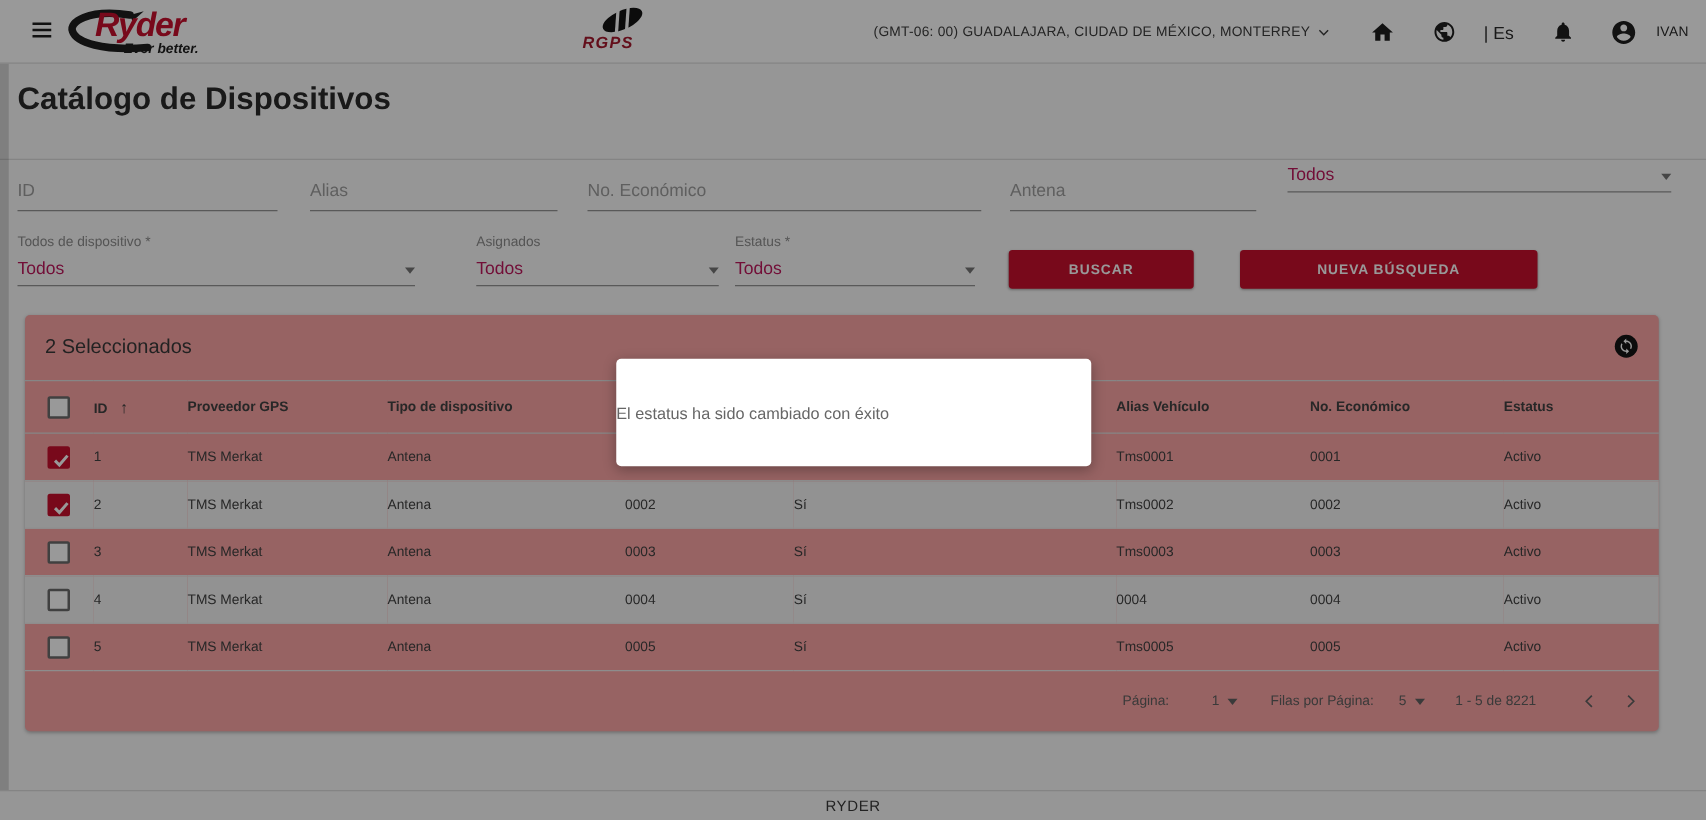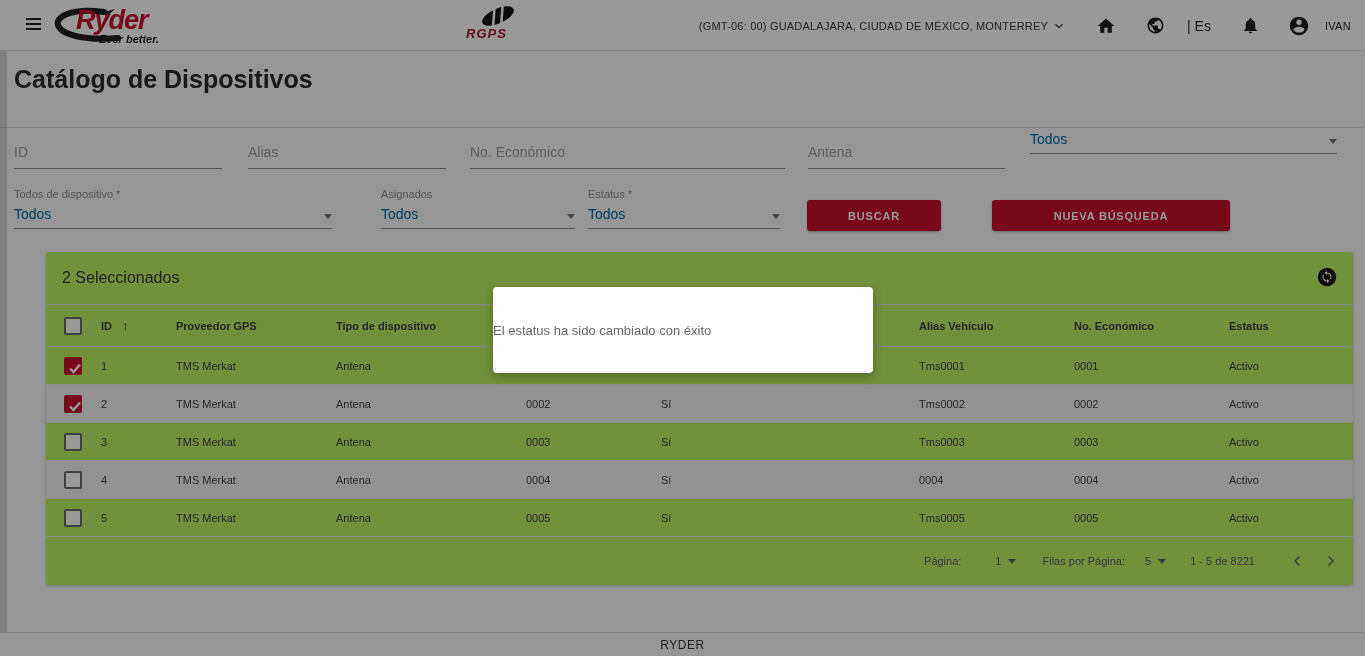--- a/index.html
+++ b/index.html
@@ -34,28 +34,28 @@
   .rule { position:absolute; left:0; top:127px; width:1365px; border-top:1px solid #dcdcdc; }
 
   
   .field { position:absolute; height:41px; }
   .field input { width:100%; height:28px; margin-top:13px; border:none; border-bottom:1px solid #949494;
                  background:transparent; font-family:inherit; font-size:14px; color:#424242; outline:none; padding:0 0 6px 0; }
   .field input::placeholder { color:#9e9e9e; }
   .sel-label { font-size:11px; color:#8d8d8d; height:15px; }
   .sel-box { display:flex; align-items:flex-end; justify-content:space-between; height:26px;
              border-bottom:1px solid #949494; cursor:pointer; padding-bottom:6px; }
-  .sel-value { font-size:14px; color:#0369a1; }
+  .sel-value { font-size:14px; color:#be185d; }
   .caret { width:0; height:0; border-left:4px solid transparent; border-right:4px solid transparent;
            border-top:5px solid #757575; margin-bottom:3px; }
   .btn { position:absolute; height:31px; border:none; border-radius:3px; color:#fff; font-family:inherit;
          font-size:11px; font-weight:700; letter-spacing:.8px; cursor:pointer; box-shadow:0 1px 2px rgba(0,0,0,.3); }
 
   
-  .card { position:absolute; left:46px; top:252px; width:1307px; height:333px; background:#bef264;
+  .card { position:absolute; left:20px; top:252px; width:1307px; height:333px; background:#fca5a5;
           border-radius:4px; box-shadow:0 1px 3px rgba(0,0,0,.25); }
   .card-toolbar { position:relative; height:52px; }
   .sel-count { position:absolute; left:16px; top:17px; font-size:16px; color:#3a3a3a; }
   .change-btn { position:absolute; right:15px; top:14px; width:22px; height:22px; cursor:pointer; }
   table { width:100%; border-collapse:collapse; table-layout:fixed; }
   th { height:42px; text-align:left; font-size:11px; font-weight:700; color:#424242;
        border-top:1px solid #e0e0e0; border-bottom:1px solid #e0e0e0; }
   td { height:38px; font-size:11px; color:#424242; border-bottom:1px solid #ebebeb; }
   tbody tr:nth-child(even) { background:#f4f4f4; }
   .c-cb { padding-left:18px; }
@@ -186,21 +186,21 @@
       <span class="caret"></span>
     </div>
   </div>
   <div class="field" style="left:588px; top:188px; width:192px;">
     <div class="sel-label">Estatus *</div>
     <div class="sel-box">
       <span class="sel-value">Todos</span>
       <span class="caret"></span>
     </div>
   </div>
-  <button class="btn" style="left:807px; top:200px; width:134px; background:#C8102E;">BUSCAR</button>
+  <button class="btn" style="left:807px; top:200px; width:148px; background:#C8102E;">BUSCAR</button>
   <button class="btn" style="left:992px; top:200px; width:238px; background:#C8102E;">NUEVA BÚSQUEDA</button>
 
   <section class="card">
     <div class="card-toolbar">
       <span class="sel-count">2 Seleccionados</span>
       <span class="change-btn">
         <svg width="22" height="22" viewBox="0 0 24 24">
           <circle cx="12" cy="12" r="10" fill="#141414"></circle>
           <path fill="#fff" transform="translate(4.56 4.56) scale(0.62)" d="M12 4V1L8 5l4 4V6c3.31 0 6 2.69 6 6 0 1.01-.25 1.97-.7 2.8l1.46 1.46C19.54 15.03 20 13.57 20 12c0-4.42-3.58-8-8-8zm0 14c-3.31 0-6-2.69-6-6 0-1.01.25-1.97.7-2.8L5.24 7.74C4.46 8.97 4 10.43 4 12c0 4.42 3.58 8 8 8v3l4-4-4-4v3z"></path>
         </svg>

